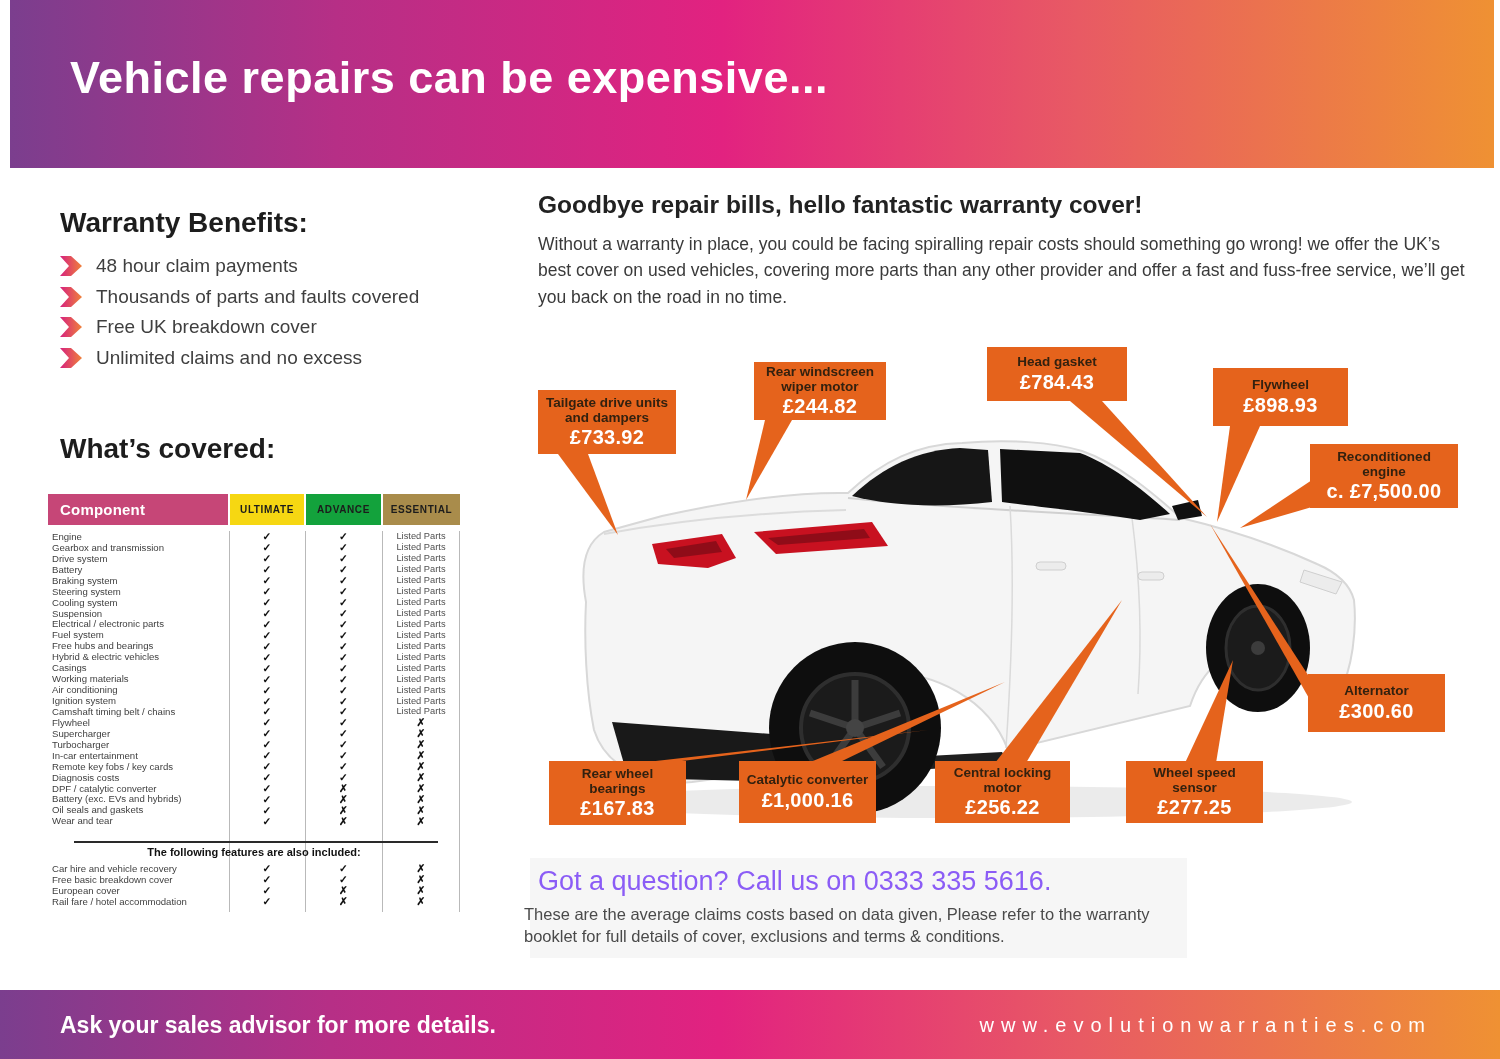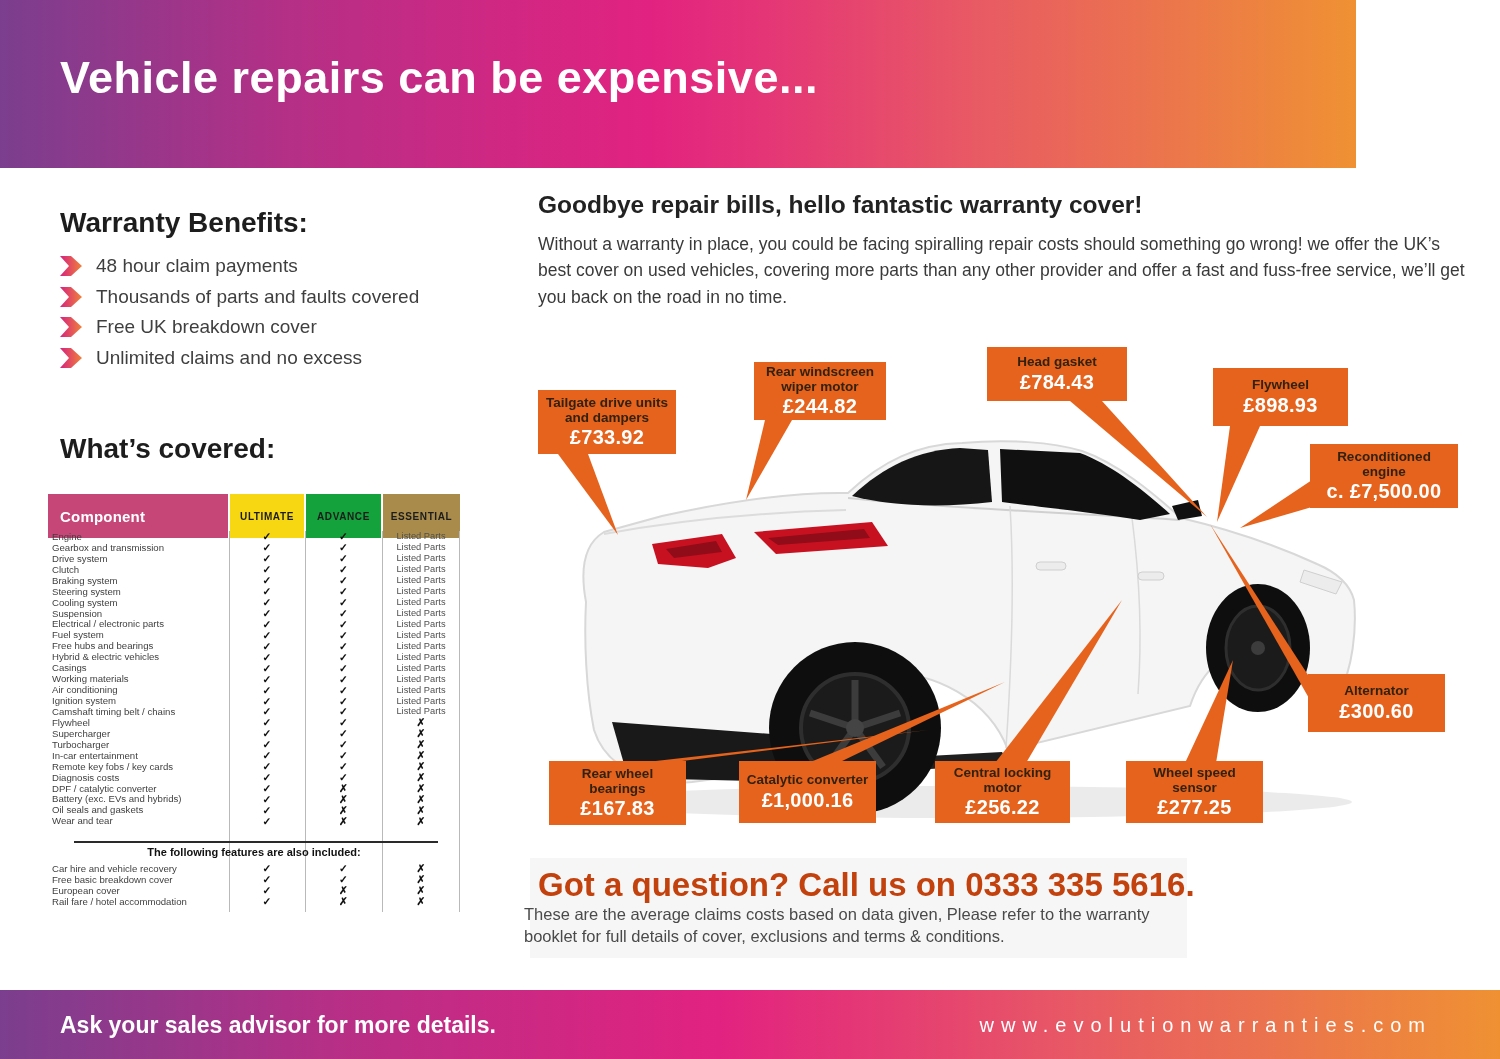--- a/index.html
+++ b/index.html
@@ -4,21 +4,21 @@
 <style>
   * { margin:0; padding:0; box-sizing:border-box; }
   html,body { background:#888; }
   .page {
     position:relative; width:1500px; height:1059px; background:#ffffff;
     overflow:hidden; font-family:"Liberation Sans", sans-serif;
     margin:0 auto;
   }
   
   .banner {
-    position:absolute; left:0; top:0; width:1356px; height:168px;
+    position:absolute; left:10px; top:0; width:1484px; height:168px;
     background:linear-gradient(90deg,#7b3e8e 0%,#b62f86 22%,#e22280 48%,#e85a64 72%,#ef9133 100%);
   }
   .banner h1 {
     position:absolute; left:60px; top:52px; color:#ffffff;
     font-size:45px; font-weight:600; letter-spacing:.5px;
   }
   .footer {
     position:absolute; left:0; top:990px; width:1500px; height:69px;
     background:linear-gradient(90deg,#7b3e8e 0%,#b62f86 22%,#e22280 48%,#e85a64 72%,#ef9133 100%);
   }
@@ -33,21 +33,21 @@
   
   .h2 { position:absolute; color:#1d1d1d; font-size:28px; font-weight:700; }
   #benefits-heading { left:60px; top:207px; }
   #covered-heading  { left:60px; top:433px; }
   .benefits { position:absolute; left:60px; top:251px; width:420px; }
   .benefit { display:flex; align-items:center; height:30.5px; }
   .benefit .chev { width:22px; height:20px; margin-right:14px; flex:0 0 22px; }
   .benefit .lbl { font-size:19px; color:#3f3f3f; }
   
   .covtable { position:absolute; left:48px; top:494px; width:412px; height:424px; }
-  .thead { display:flex; height:44px; }
+  .thead { display:flex; height:31px; }
   .th { display:flex; align-items:center; justify-content:center;
         font-weight:700; font-size:10px; letter-spacing:.6px; color:#1c1c1c; }
   .th.comp { width:180px; justify-content:flex-start; padding-left:12px;
              color:#fff; font-size:15px; letter-spacing:.2px; }
   .th.ult { width:74px; margin-left:2px; }
   .th.adv { width:75px; margin-left:2px; }
   .th.ess { width:77px; margin-left:2px; }
   .tbody { position:absolute; left:0; top:37px; width:412px; }
   .trow { display:flex; height:10.95px; align-items:center; }
   .trow .name { width:181px; font-size:9.6px; color:#3f3f3f; padding-left:4px; white-space:nowrap; }
@@ -59,21 +59,21 @@
   .vl1{left:181px;} .vl2{left:257px;} .vl3{left:334px;} .vl4{left:411px;}
   .tsep { position:absolute; left:26px; top:347px; width:364px; height:2px; background:#2a2a2a; }
   .features-heading { position:absolute; left:0; top:352px; width:412px; text-align:center;
                       font-size:11px; font-weight:700; color:#111; }
   .fbody { position:absolute; left:0; top:369px; width:412px; }
   
   #promo-heading { position:absolute; left:538px; top:191px; font-size:24.5px; font-weight:700; color:#222;text-align:right; }
   #promo-body { position:absolute; left:538px; top:231px; width:938px;
                 font-size:17.5px; line-height:1.5; color:#3a3a3a; }
   .contact-bg { position:absolute; left:530px; top:858px; width:657px; height:100px; background:#f6f6f6; }
-  #contact-heading { position:absolute; left:538px; top:866px; font-size:33px; font-weight:700; color:#c2410c; }
+  #contact-heading { position:absolute; left:538px; top:866px; font-size:27px; font-weight:400; color:#8b5cf6; }
   #contact-disclaimer { position:absolute; left:524px; top:904px; width:660px;
                         font-size:16.5px; line-height:1.33; color:#4a4a4a; }
   
   .scene { position:absolute; left:540px; top:330px; width:930px; height:525px; }
   .scene svg { position:absolute; left:0; top:0; }
   .callout {
     position:absolute; background:#e5631c; display:flex; flex-direction:column;
     align-items:center; justify-content:center; text-align:center; padding:4px 6px; gap:1px;
   }
   .callout .cname { font-size:13.5px; font-weight:700; color:#33210f; line-height:1.12; }
@@ -162,21 +162,21 @@
     <div class="cell c2 mark">✓</div>
     <div class="cell c3 listed">Listed Parts</div>
   </div>
         <div class="trow">
     <div class="name">Drive system</div>
     <div class="cell c1 mark">✓</div>
     <div class="cell c2 mark">✓</div>
     <div class="cell c3 listed">Listed Parts</div>
   </div>
         <div class="trow">
-    <div class="name">Clutch</div>
+    <div class="name">Battery</div>
     <div class="cell c1 mark">✓</div>
     <div class="cell c2 mark">✓</div>
     <div class="cell c3 listed">Listed Parts</div>
   </div>
         <div class="trow">
     <div class="name">Braking system</div>
     <div class="cell c1 mark">✓</div>
     <div class="cell c2 mark">✓</div>
     <div class="cell c3 listed">Listed Parts</div>
   </div>

